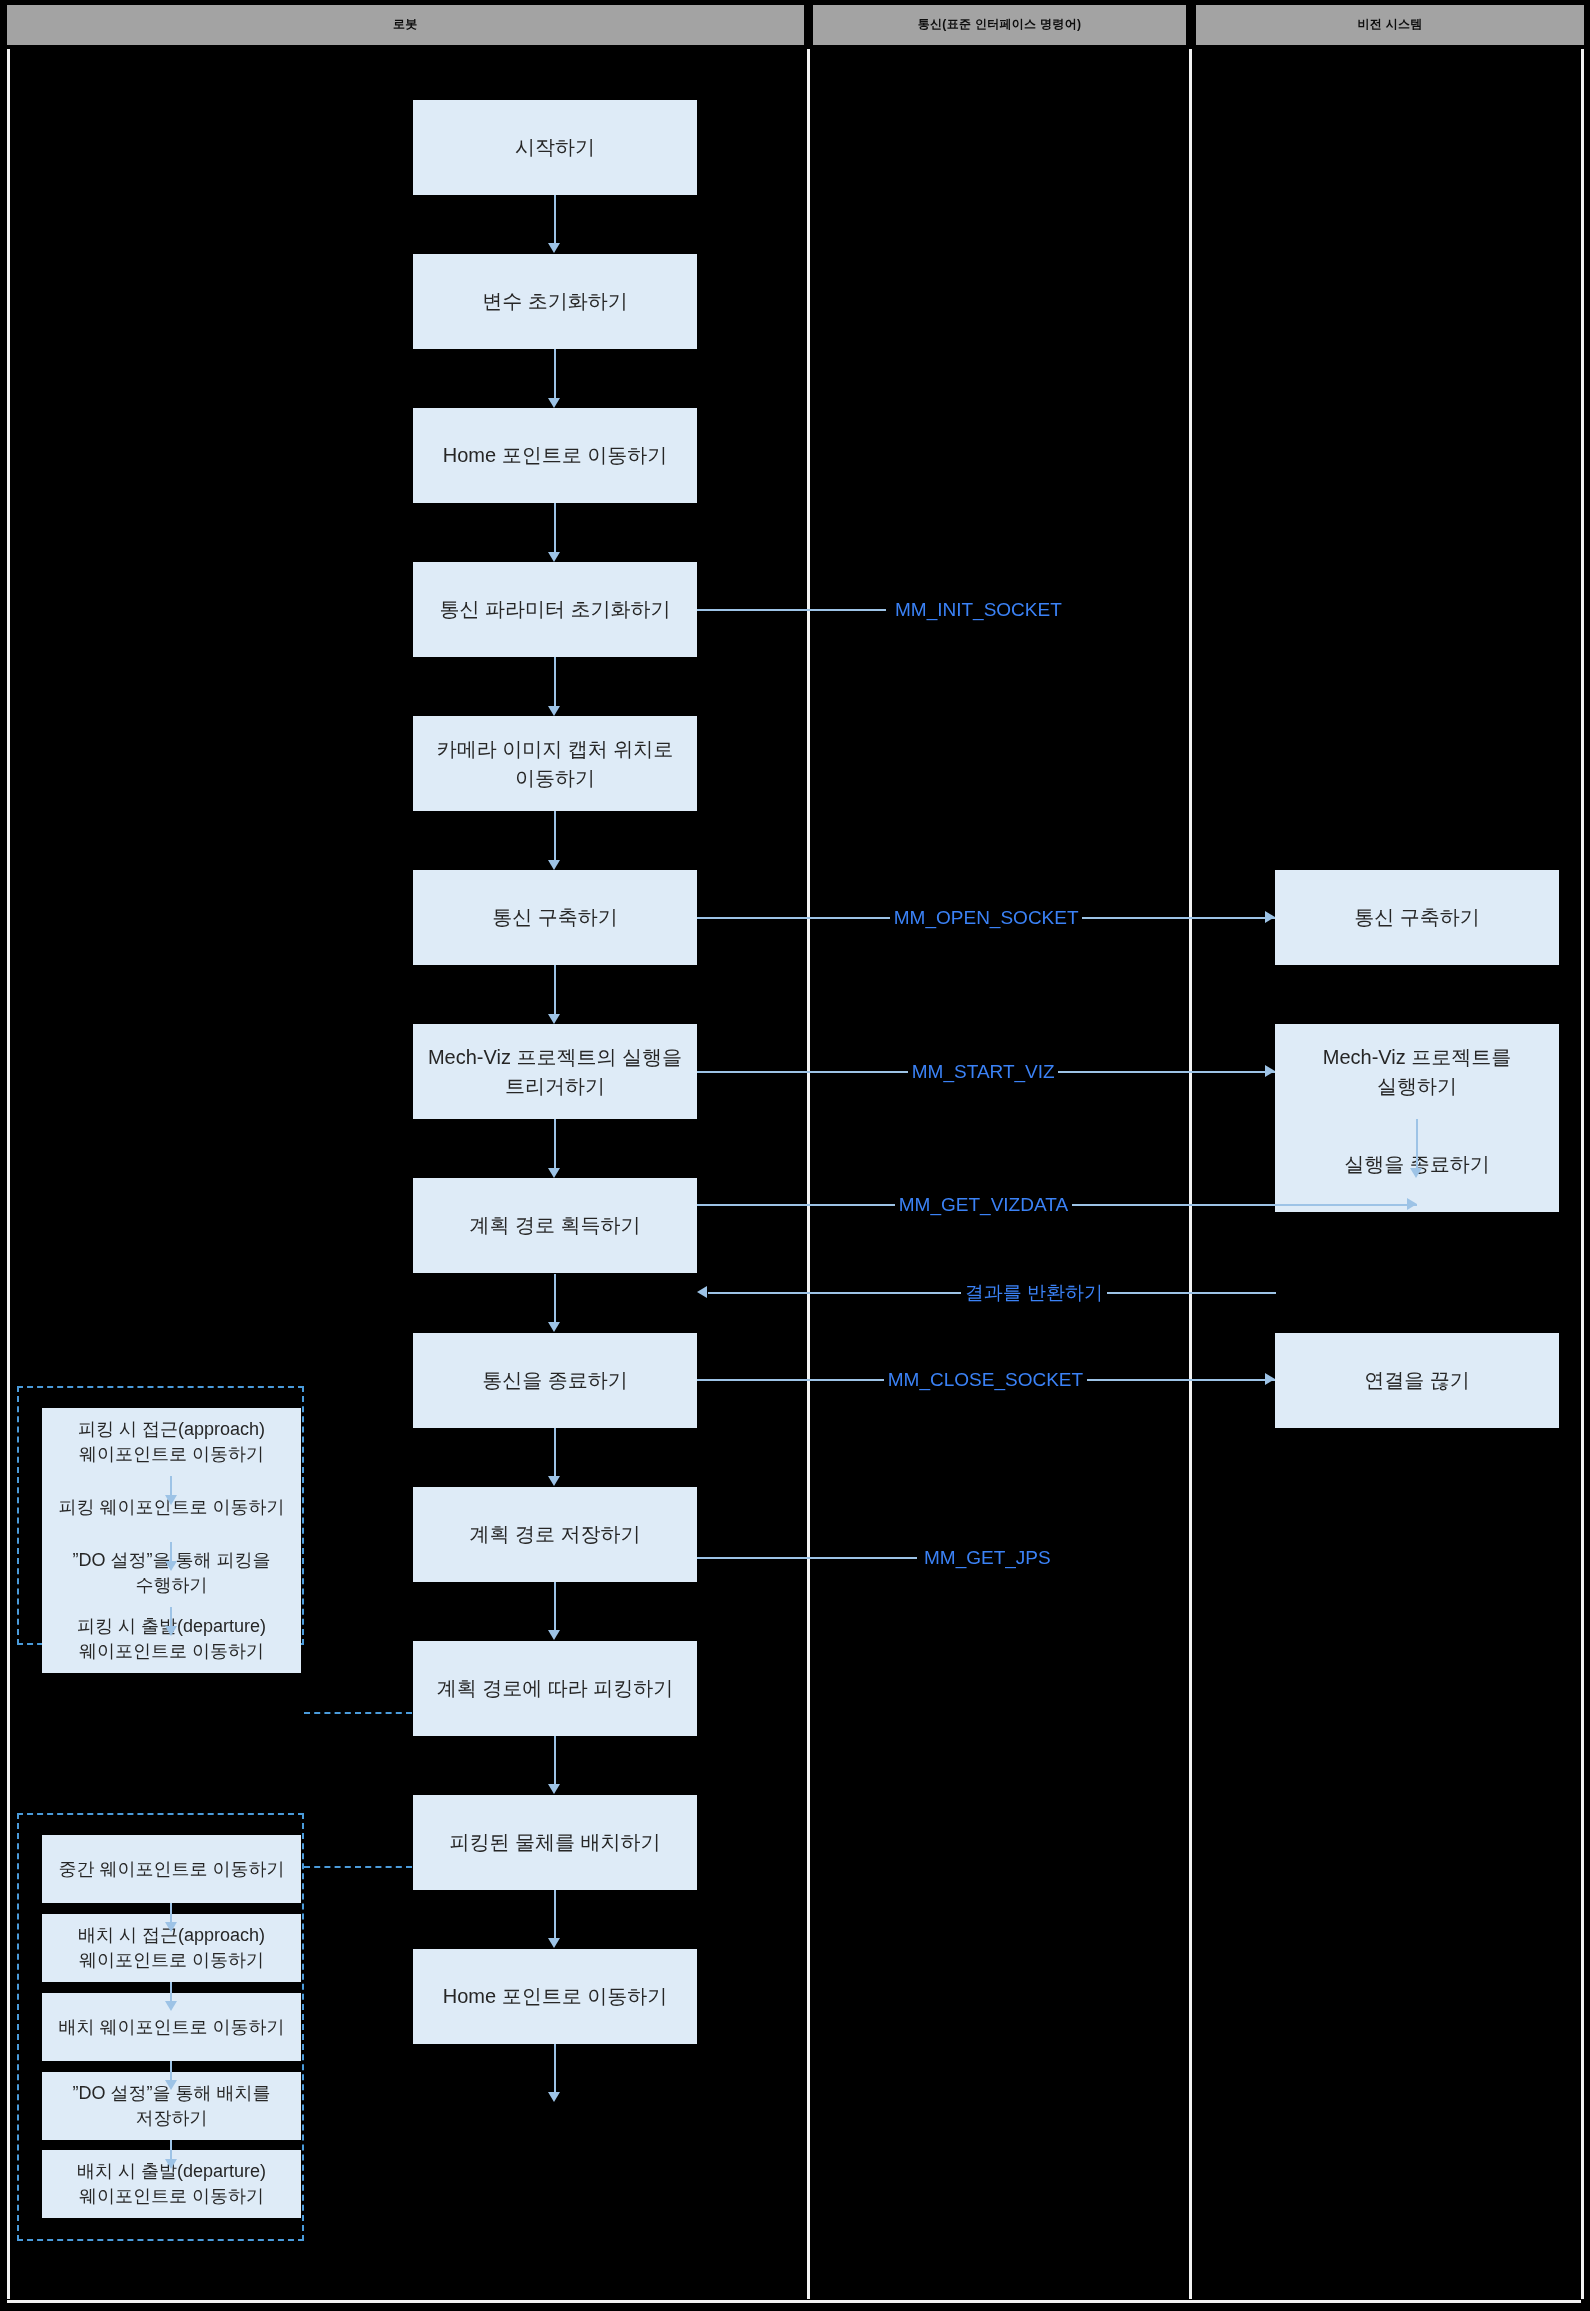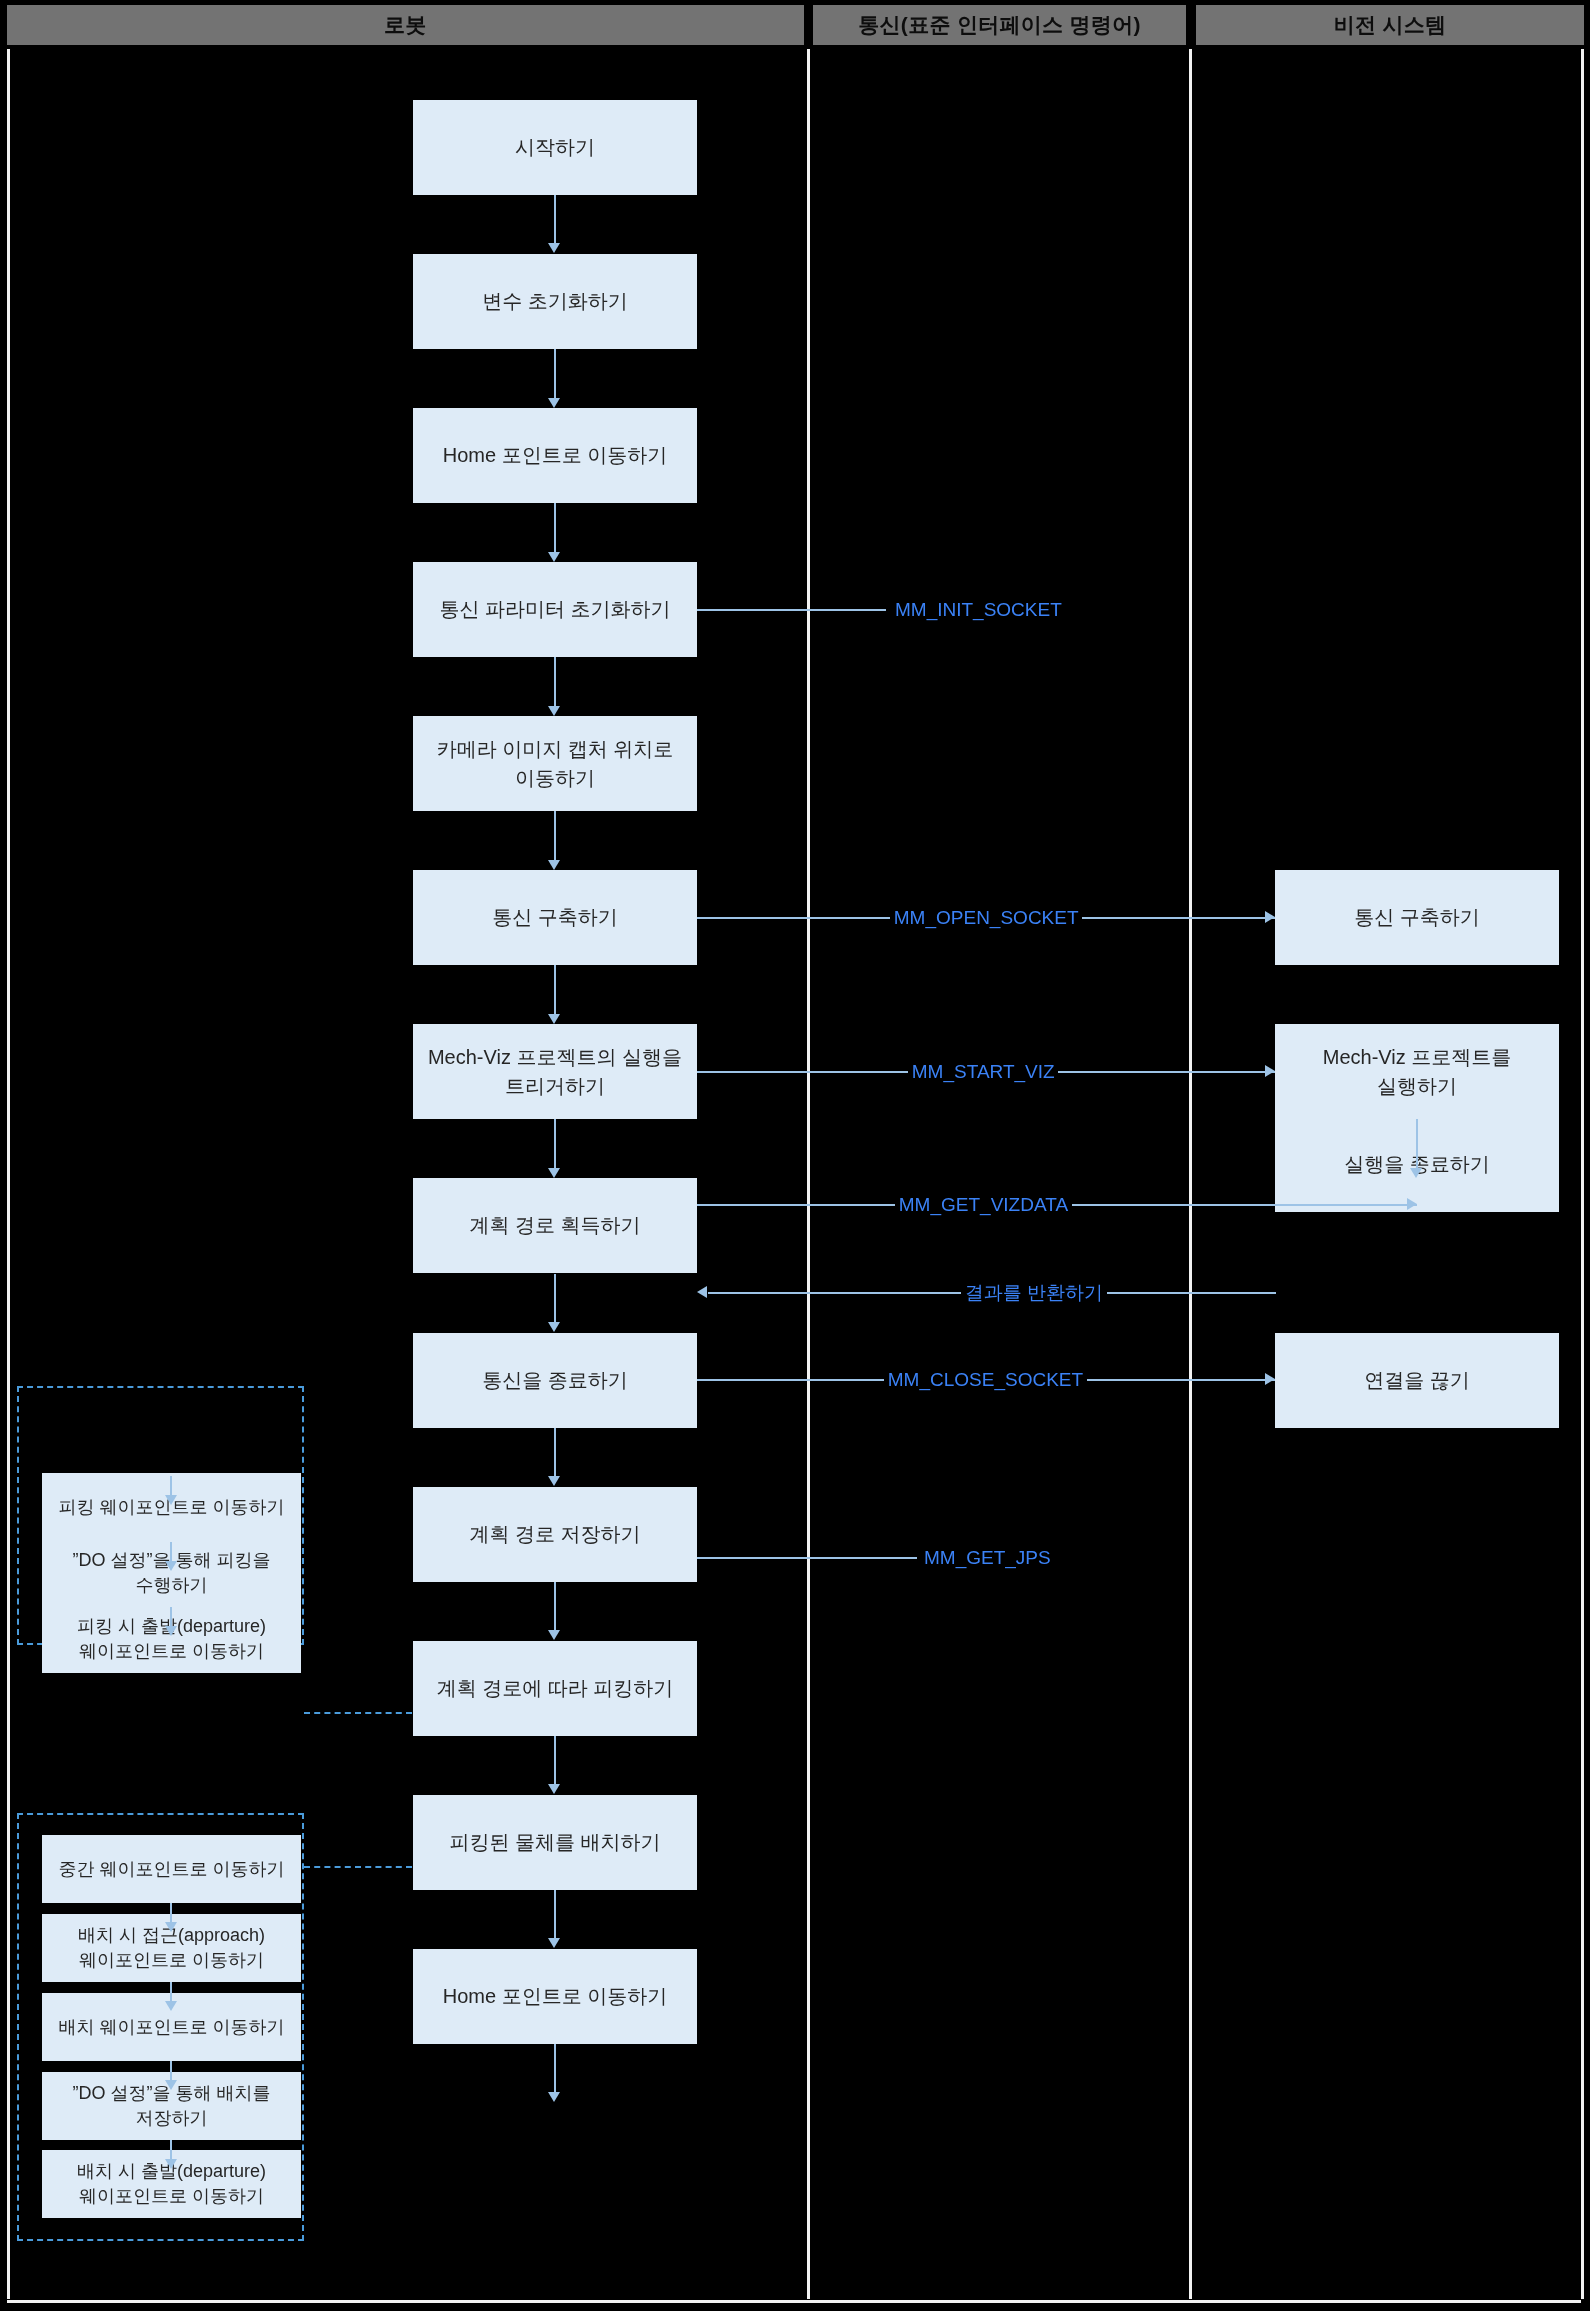--- a/index.html
+++ b/index.html
@@ -12,23 +12,23 @@
     height:2311px;
     background:#000000;
     overflow:hidden;
   }
 
   
   .hdr{
     position:absolute;
     top:4.8px;
     height:40px;
-    background:#737373;
+    background:#a3a3a3;
     color:#0d0d0d;
-    font-size:21px;
+    font-size:12px;
     font-weight:bold;
     display:flex;
     align-items:center;
     justify-content:center;
     letter-spacing:0.3px;
     box-sizing:border-box;
   }
   #hdr-robot{left:6.7px;  width:797px;}
   #hdr-comm {left:813px;width:373px;}
   #hdr-vis  {left:1196px;width:388px;}
@@ -203,20 +203,21 @@
   <div class="hline" style="left:697px; top:1379px; width:578px"></div>
   <div class="arrow-r" style="left:1265px; top:1373px"></div>
   <div class="msg" style="left:884px; top:1380px; background:#000; padding:0 3.8px">MM_CLOSE_SOCKET</div>
 
   <div class="hline" style="left:697px; top:1557px; width:220px"></div>
   <div class="msg" style="left:924px; top:1558px">MM_GET_JPS</div>
 
   <div class="group" id="group-pick"></div>
   <div class="dashlink" style="left:304px; top:1712px; width:108px"></div>
 
+  <div class="box sub" style="top:1408px">피킹 시 접근(approach) 웨이포인트로 이동하기</div>
   <div class="box sub" style="top:1473px">피킹 웨이포인트로 이동하기</div>
   <div class="box sub" style="top:1539px">”DO 설정”을 통해 피킹을 수행하기</div>
   <div class="box sub" style="top:1605px">피킹 시 출발(departure) 웨이포인트로 이동하기</div>
 
   <div class="vline" style="left:170px; top:1476px; height:21px"></div>
   <div class="arrow-d" style="left:165px; top:1495px"></div>
   <div class="vline" style="left:170px; top:1542px; height:21px"></div>
   <div class="arrow-d" style="left:165px; top:1561px"></div>
   <div class="vline" style="left:170px; top:1607px; height:21px"></div>
   <div class="arrow-d" style="left:165px; top:1626px"></div>

